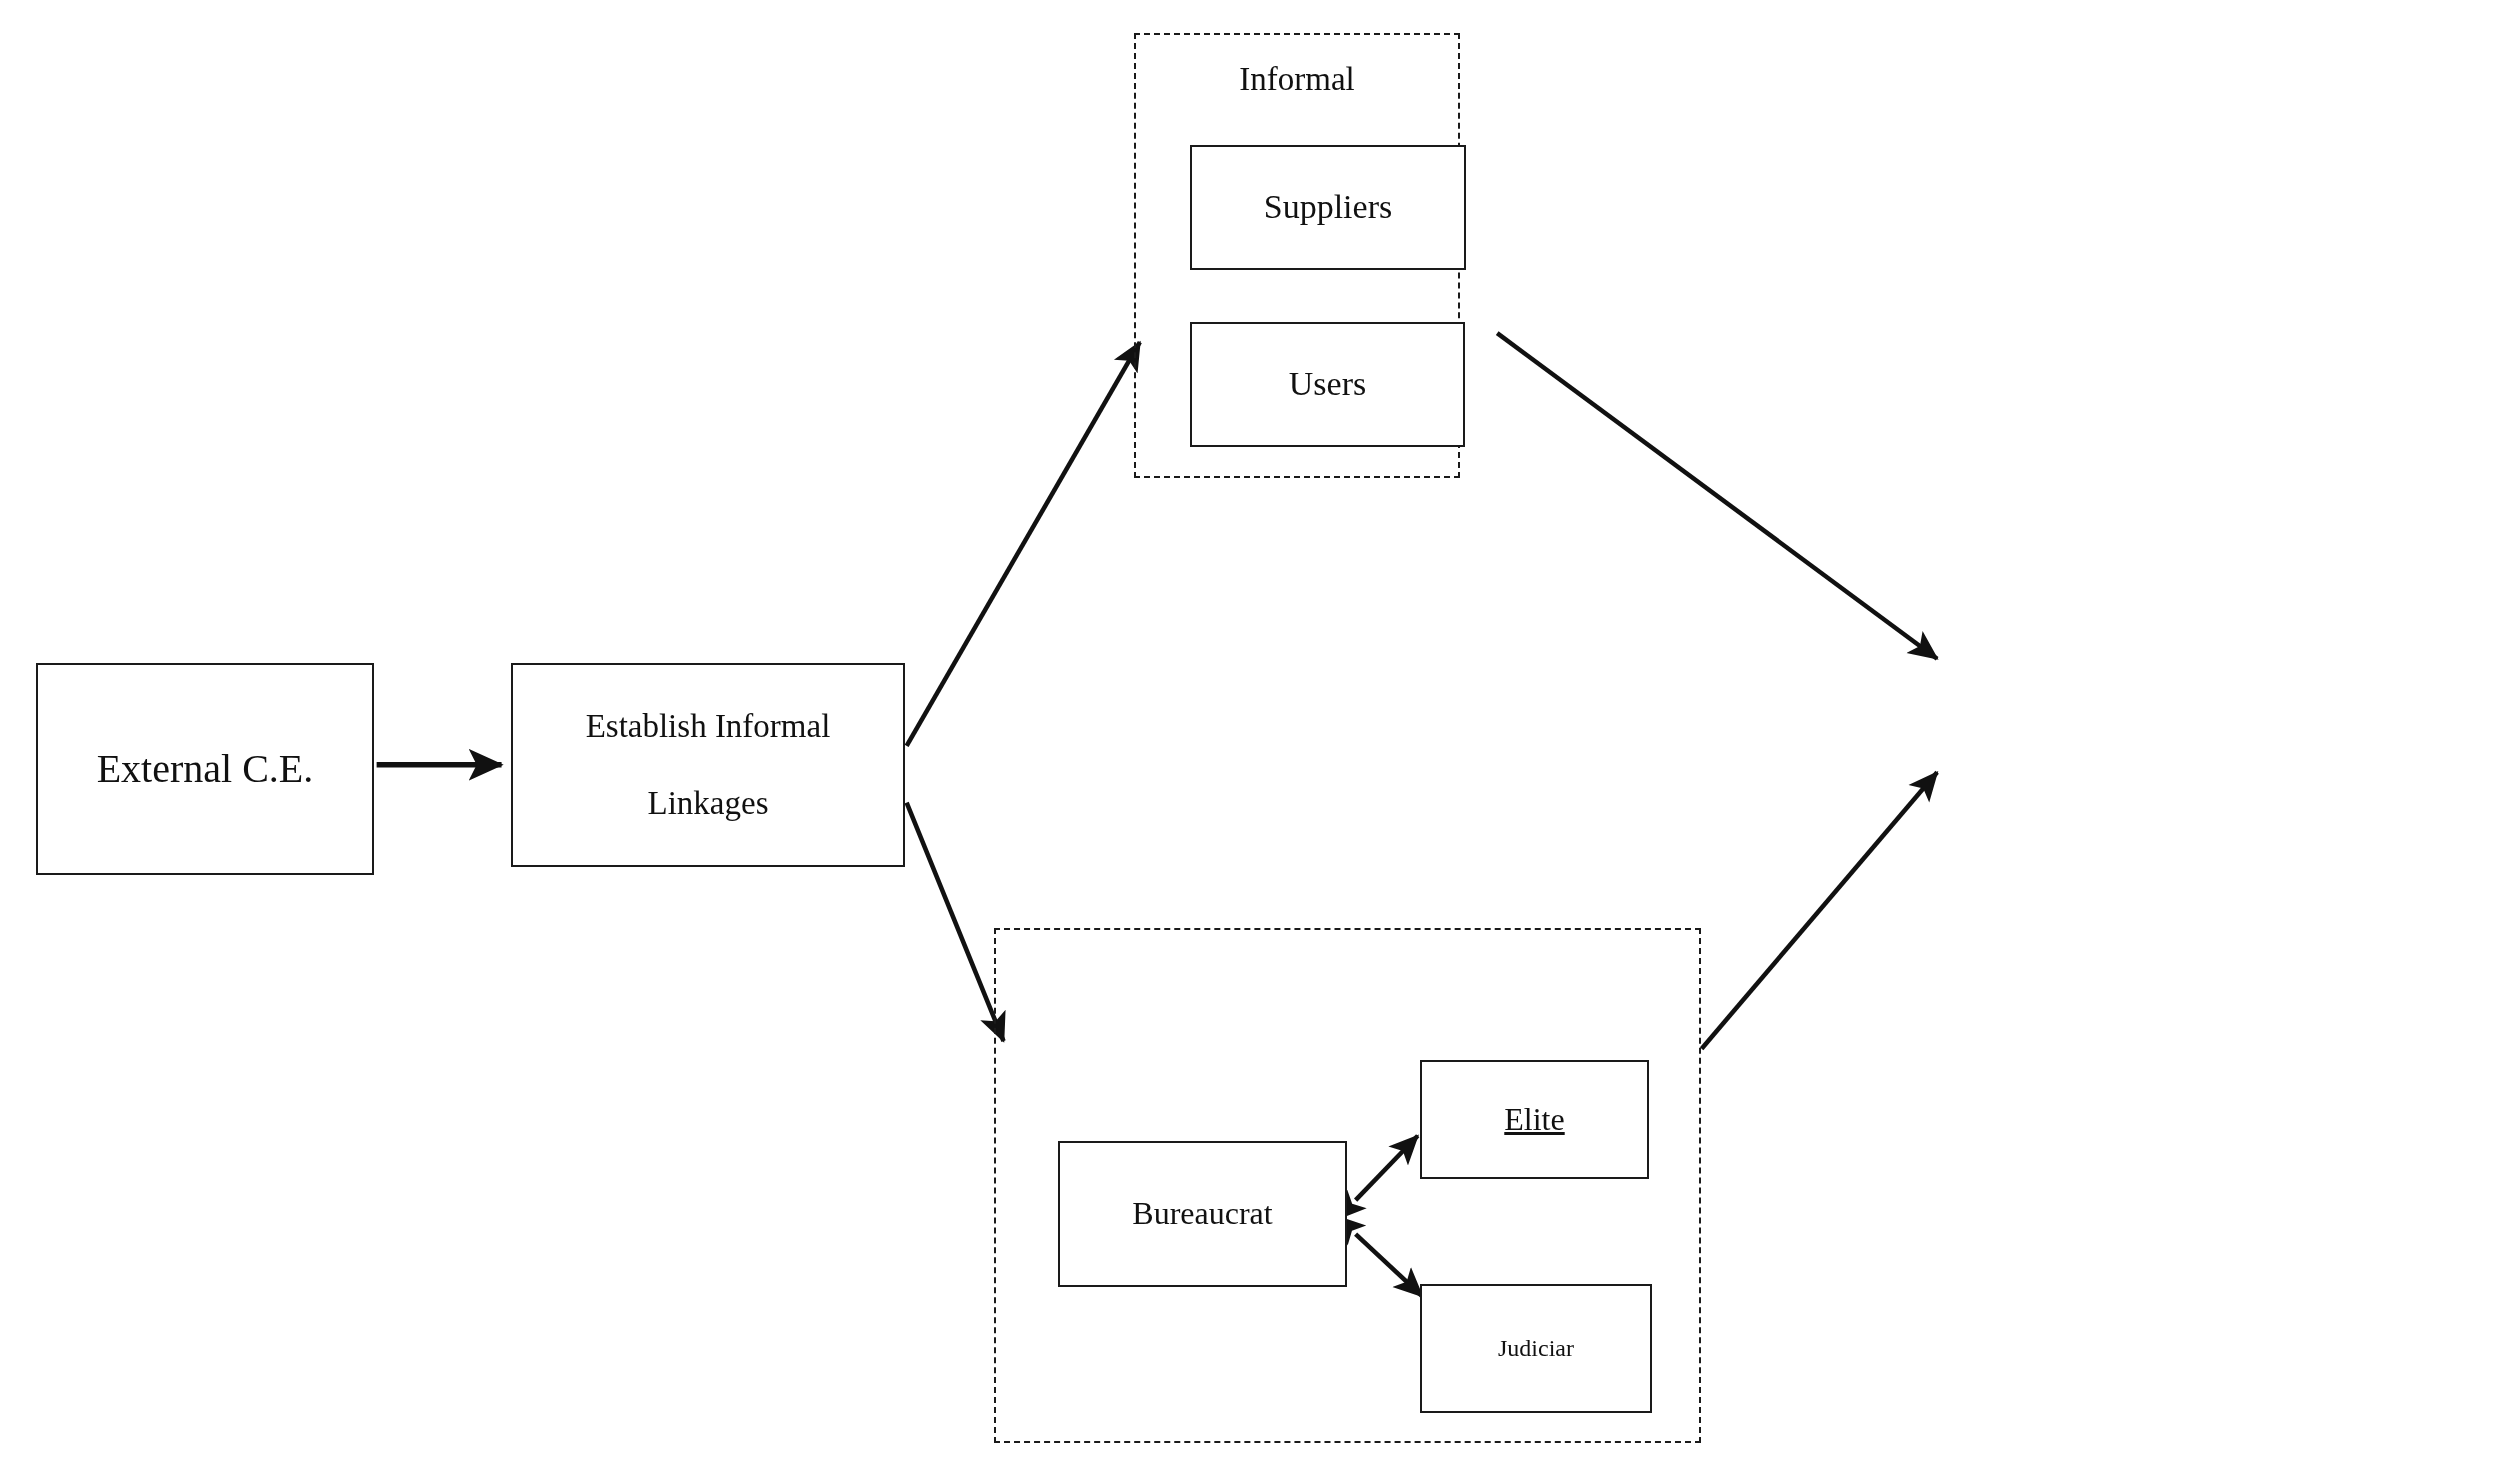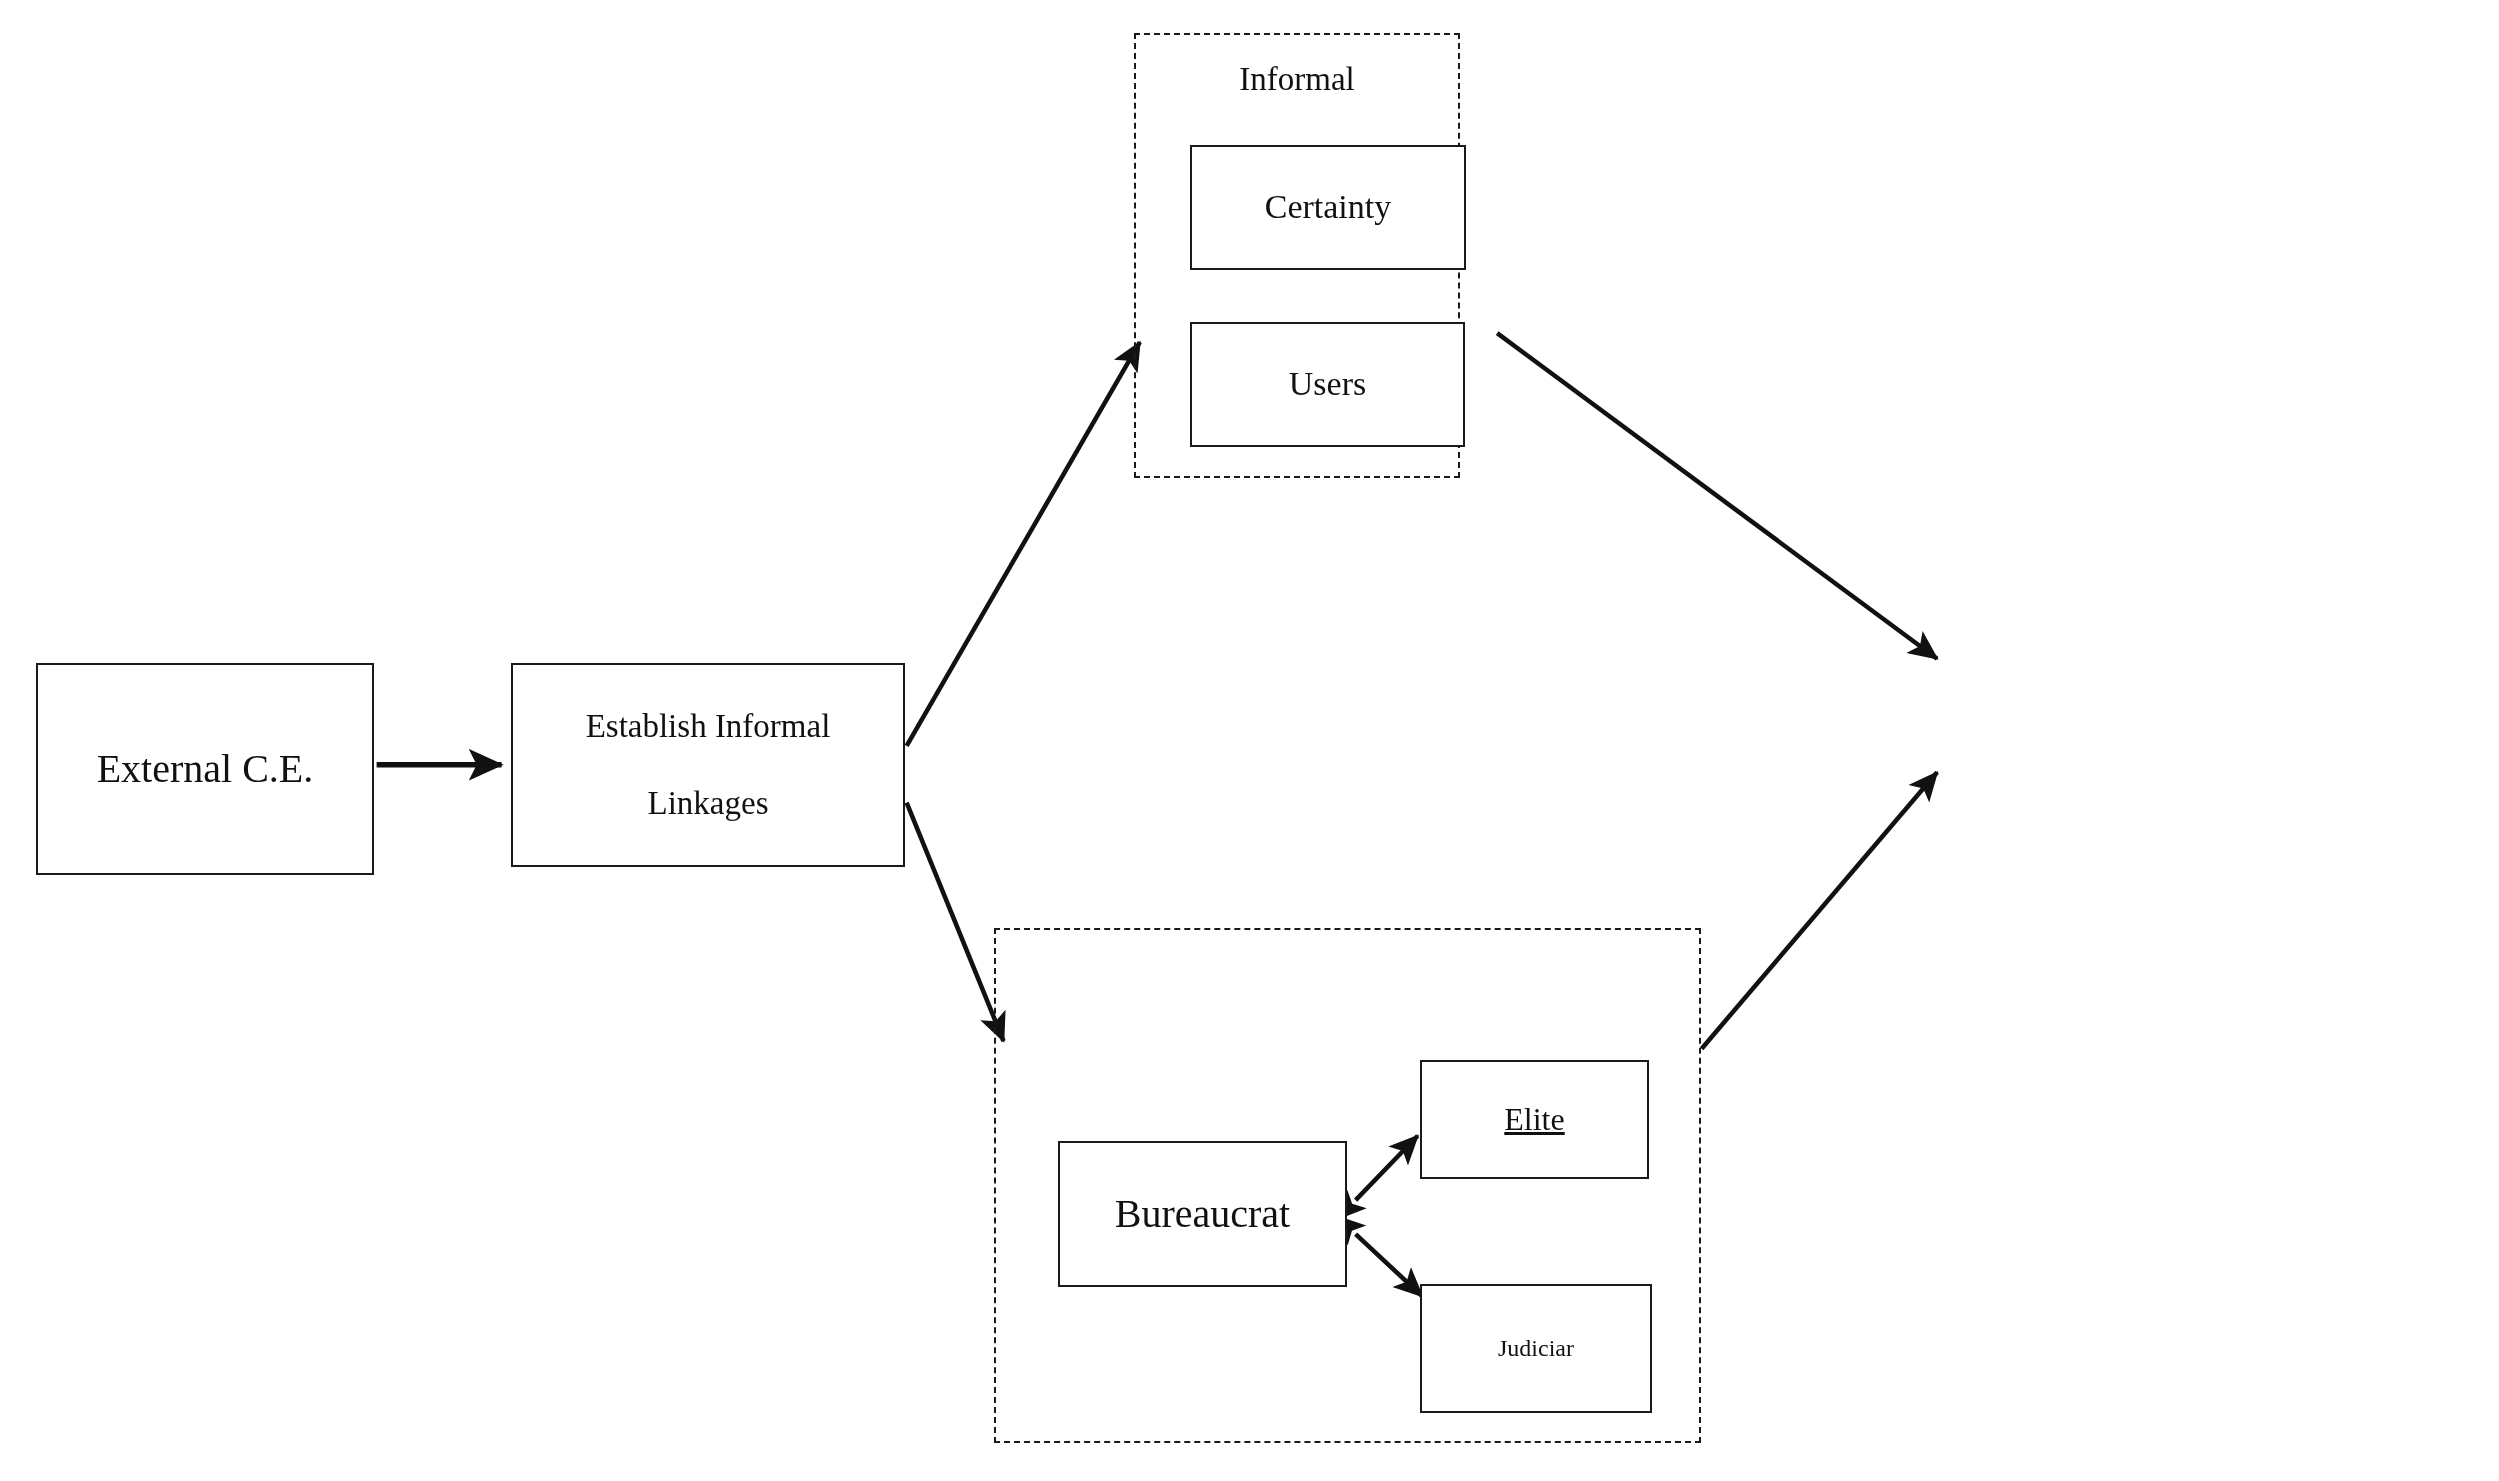--- a/index.html
+++ b/index.html
@@ -65,21 +65,21 @@
     white-space: nowrap;
     z-index: 2;
   }
 
   
   #node-external-ce      { left: 36px;   top: 663px;  width: 338px; height: 212px; font-size: 40px; }
   #node-establish        { left: 511px;  top: 663px;  width: 394px; height: 204px; font-size: 33px; }
   #node-suppliers        { left: 1190px; top: 145px;  width: 276px; height: 125px; font-size: 34px; }
   #node-users           { left: 1190px; top: 322px;  width: 275px; height: 125px; font-size: 34px; }
   #node-generate        { left: 1942px; top: 569px;  width: 312px; height: 270px; font-size: 34px; }
-  #node-bureaucrat      { left: 1058px; top: 1141px; width: 289px; height: 146px; font-size: 40px; }
+  #node-bureaucrat      { left: 1058px; top: 1141px; width: 289px; height: 146px; font-size: 32px; }
   #node-elite           { left: 1420px; top: 1060px; width: 229px; height: 119px; font-size: 32px; text-decoration: underline; }
   #node-judiciar        { left: 1420px; top: 1284px; width: 232px; height: 129px; font-size: 24px; }
 
   #group-industry       { left: 1134px; top: 33px;   width: 326px; height: 445px; }
   #group-localgov       { left: 994px; top: 928px; width: 707px; height: 515px; }
 
   #title-industry       { top: 61px;   font-size: 33px; }
   #title-localgov       { top: 957px; font-size: 33px; }
 </style>
 </head>
@@ -115,21 +115,21 @@
 
     <line x1="1790" y1="1585" x2="1872" y2="1500" stroke="#111111" stroke-width="6" marker-end="url(#arrowhead-sm)" marker-start="url(#arrowhead-sm-start)"></line>
 
     <line x1="1790" y1="1630" x2="1878" y2="1712" stroke="#111111" stroke-width="6" marker-end="url(#arrowhead-sm)" marker-start="url(#arrowhead-sm-start)"></line>
   </svg>
 
   <div id="group-industry" class="group group-dashdot"></div>
   <div id="title-industry" class="group-title" style="left:1134px; width:326px;">Informal</div>
 
   <div id="node-suppliers" class="node">
-    <span class="line">Certainty</span>
+    <span class="line">Suppliers</span>
   </div>
 
   <div id="node-users" class="node">
     <span class="line">Users</span>
   </div>
 
   <div id="group-localgov" class="group group-dashed"></div>
 
   <div id="node-bureaucrat" class="node">
     <span class="line">Bureaucrat</span>

